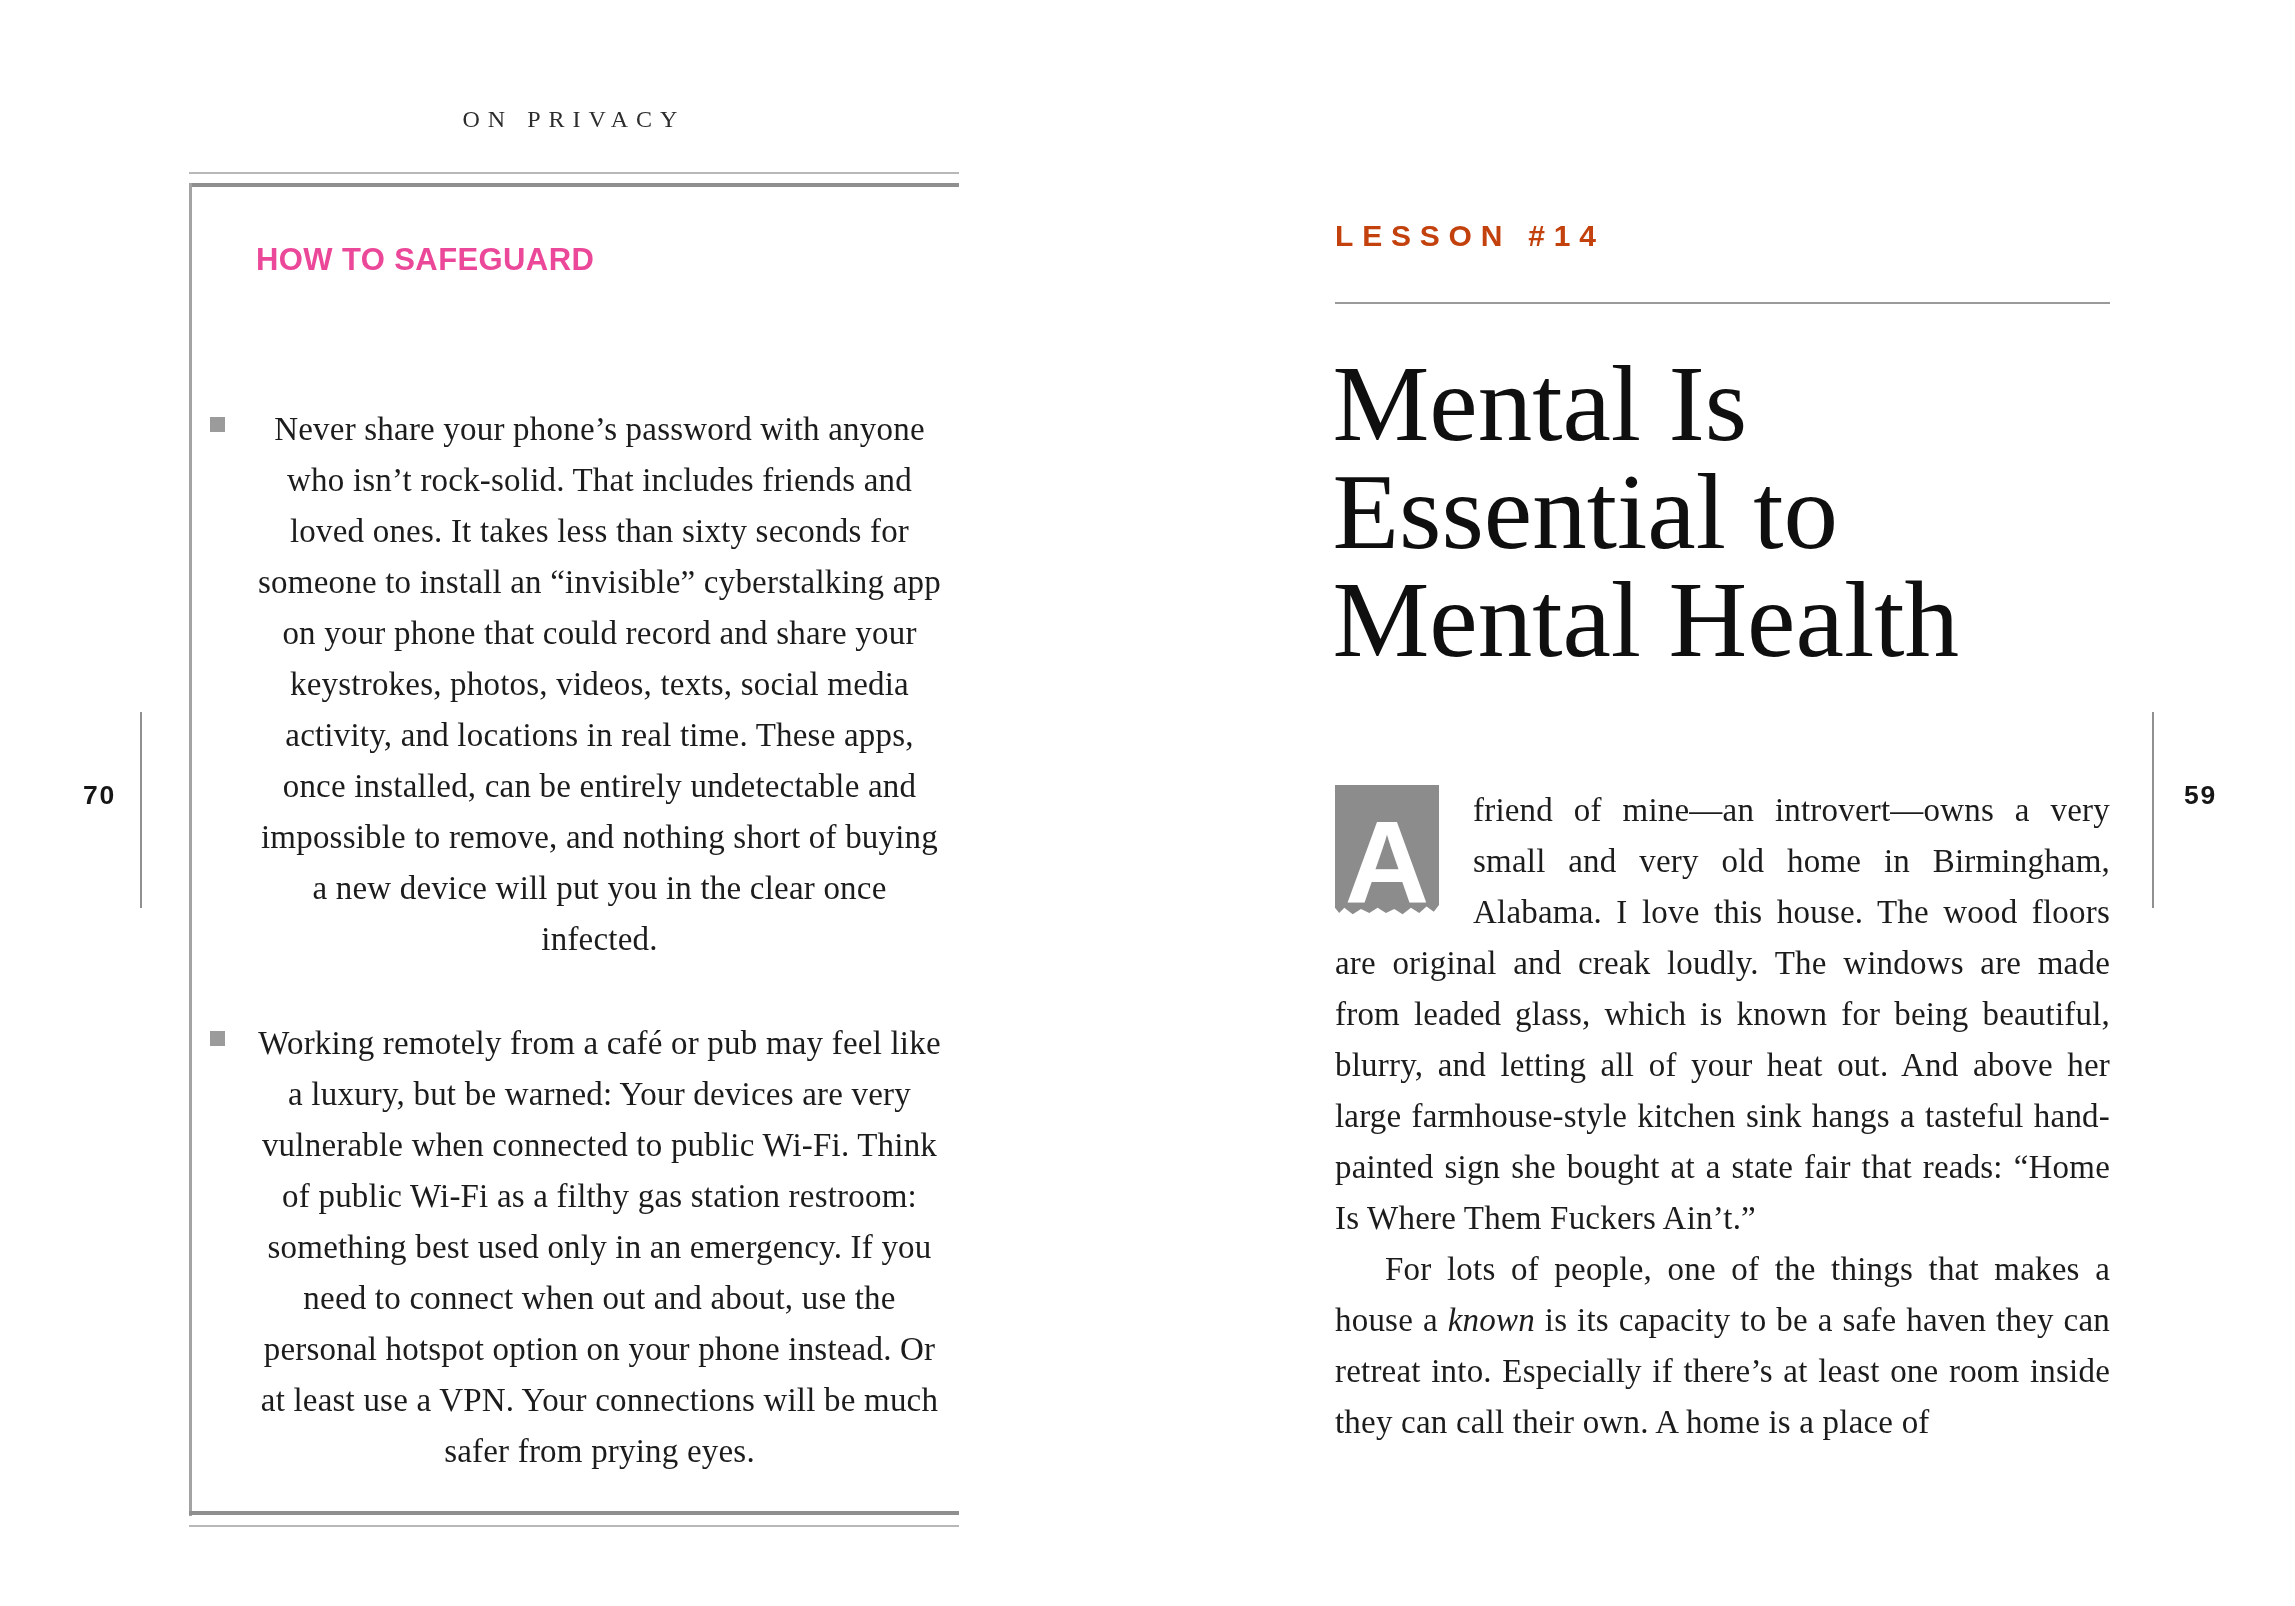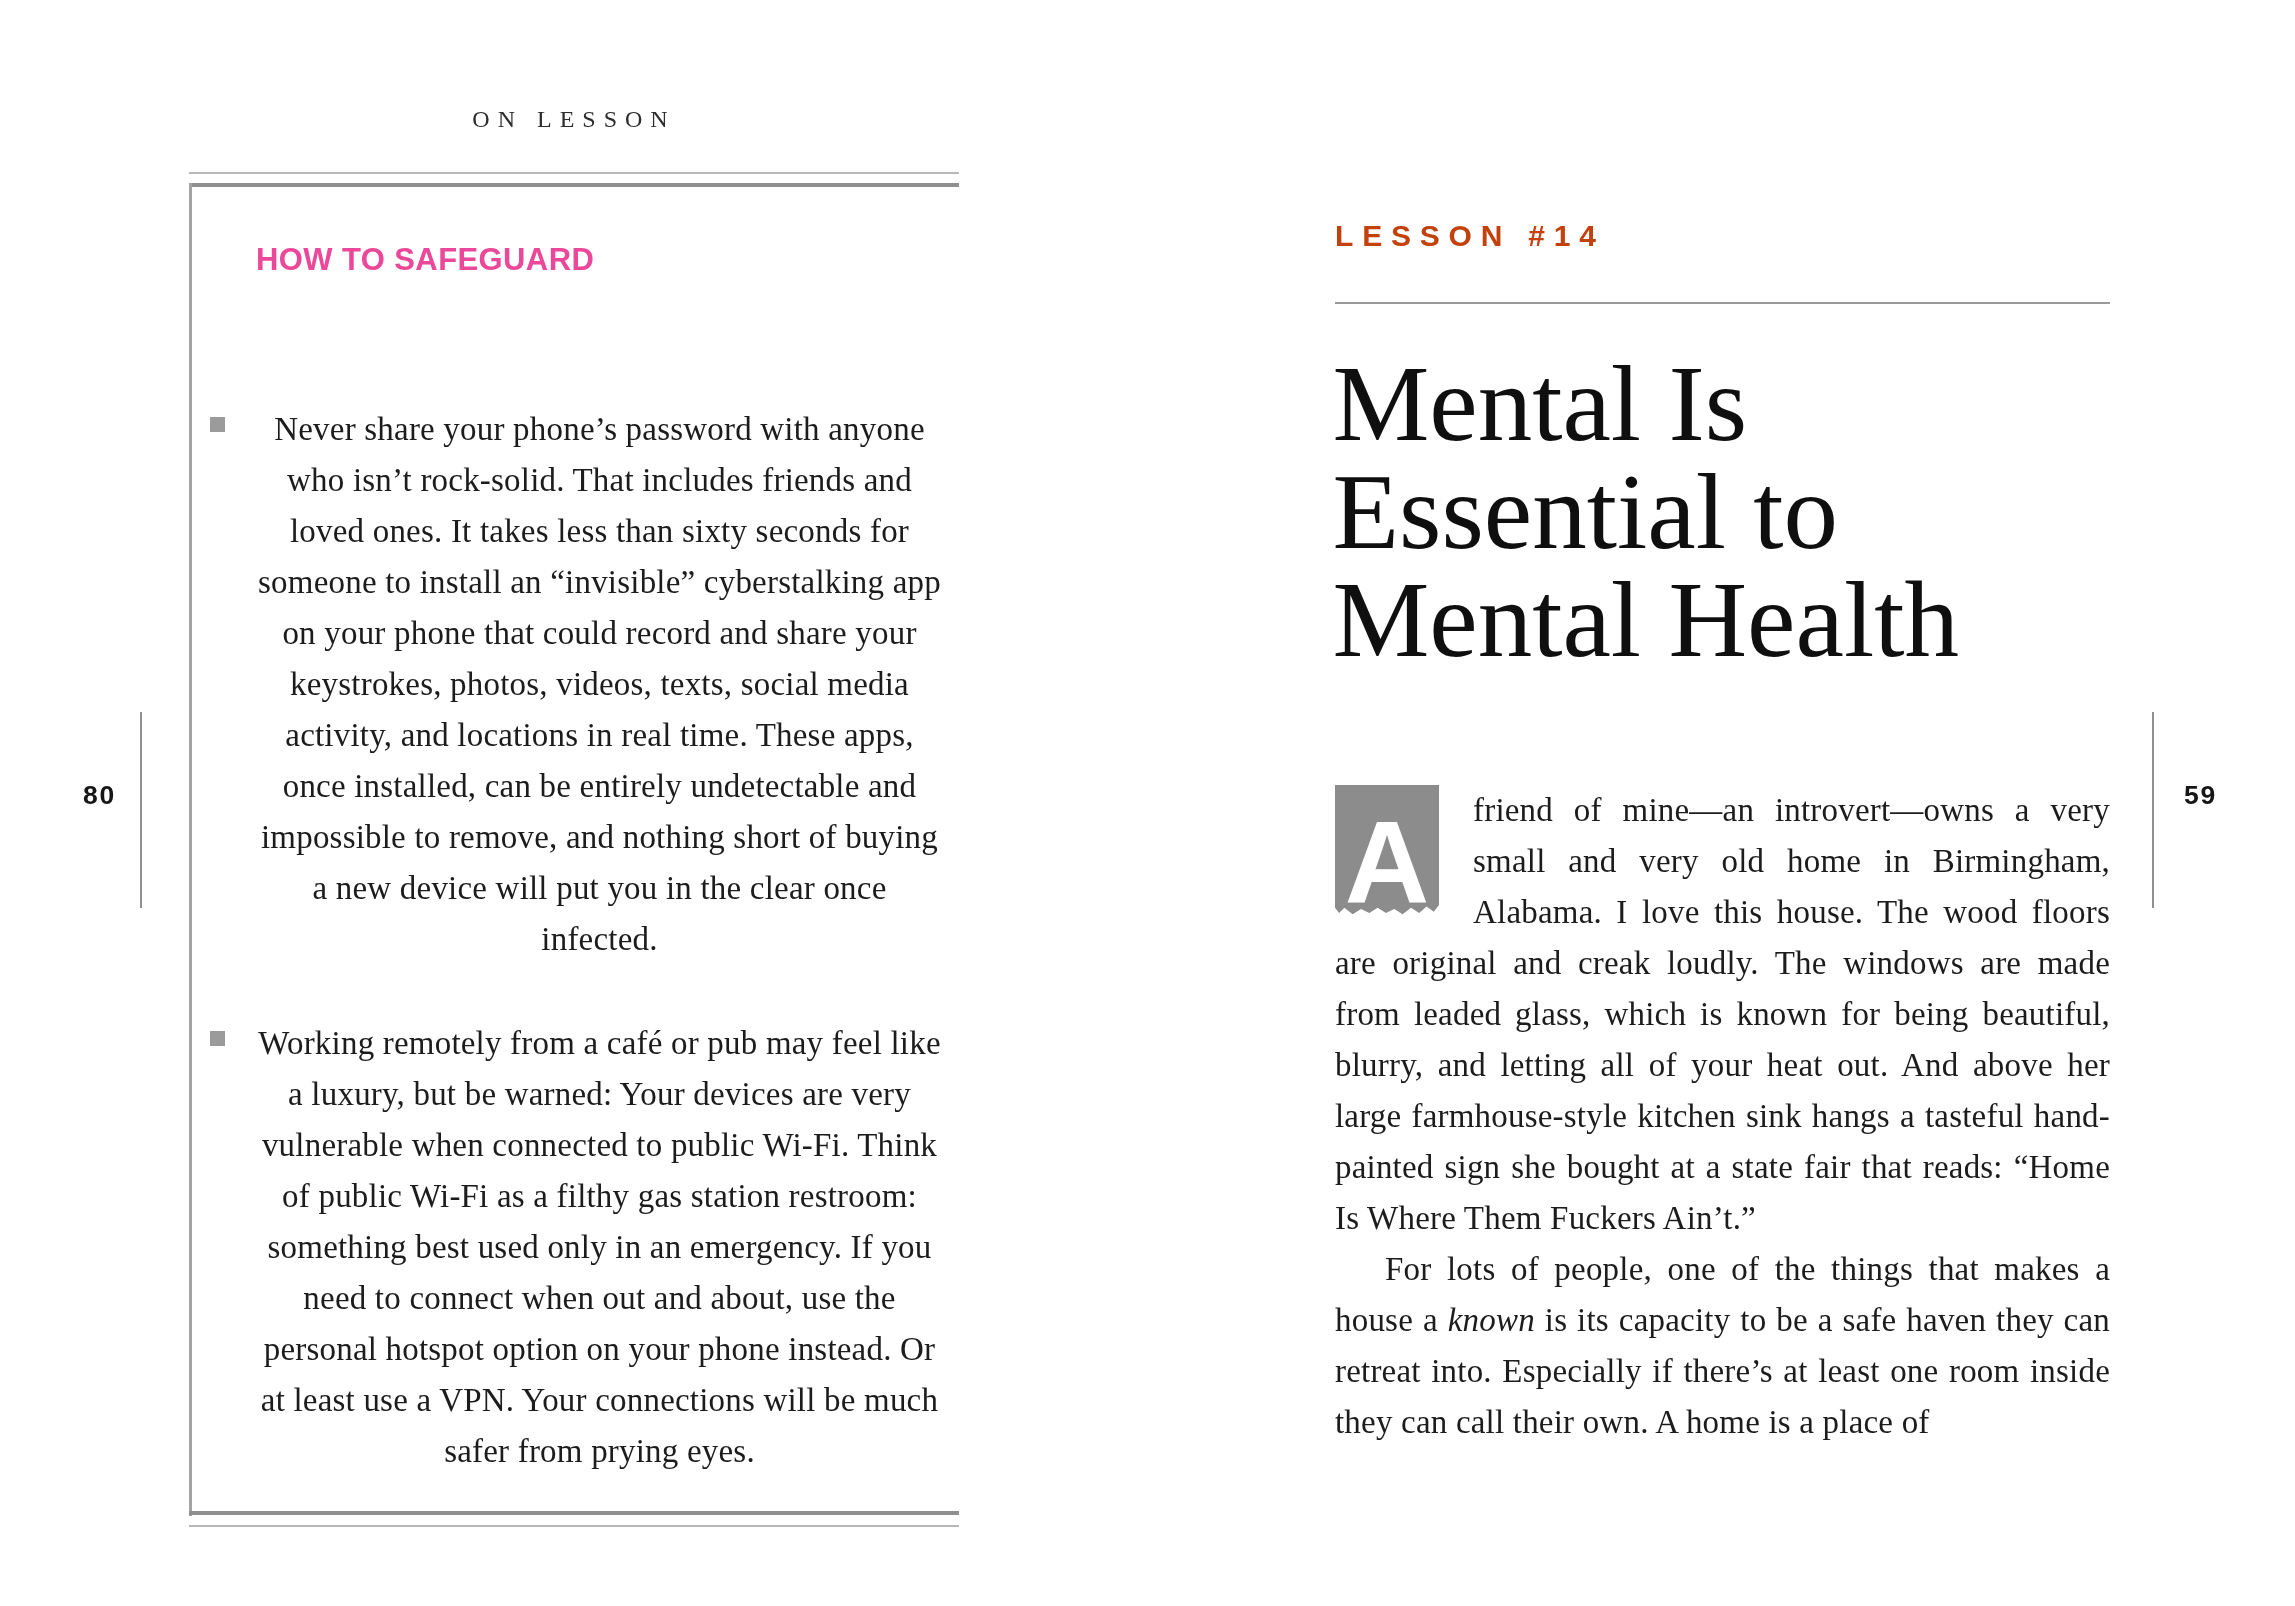--- a/index.html
+++ b/index.html
@@ -89,21 +89,21 @@
     font-weight:700;font-size:117px;line-height:132px;
     margin-top:12.4px;color:#ffffff;
   }
   em{font-style:italic;}
 </style>
 </head>
 <body>
 
 <div class="spread">
 
-  <div class="running-head">ON LESSON</div>
+  <div class="running-head">ON PRIVACY</div>
 
   <div class="sidebar">
     <div class="rule-thin top"></div>
     <div class="rule-thick top"></div>
     <div class="sidebar-left-border"></div>
 
     <div class="box-title">
       <div>HOW TO SAFEGUARD</div>
     </div>
 
@@ -115,21 +115,21 @@
       <div class="bullet-row">
         <div class="bullet-square"></div>
         <div class="bullet-text">Working remotely from a café or pub may feel like a luxury, but be warned: Your devices are very vulnerable when connected to public Wi-Fi. Think of public Wi-Fi as a filthy gas station restroom: something best used only in an emergency. If you need to connect when out and about, use the personal hotspot option on your phone instead. Or at least use a VPN. Your connections will be much safer from prying eyes.</div>
       </div>
     </div>
 
     <div class="rule-thick bottom"></div>
     <div class="rule-thin bottom"></div>
   </div>
 
-  <div class="folio left">80</div>
+  <div class="folio left">70</div>
   <div class="folio-rule left"></div>
   <div class="folio right">59</div>
   <div class="folio-rule right"></div>
 
   <div class="right-page">
     <div class="lesson-label">LESSON #14</div>
     <div class="lesson-rule"></div>
 
     <div class="chapter-title">
       <div>Mental Is</div>

